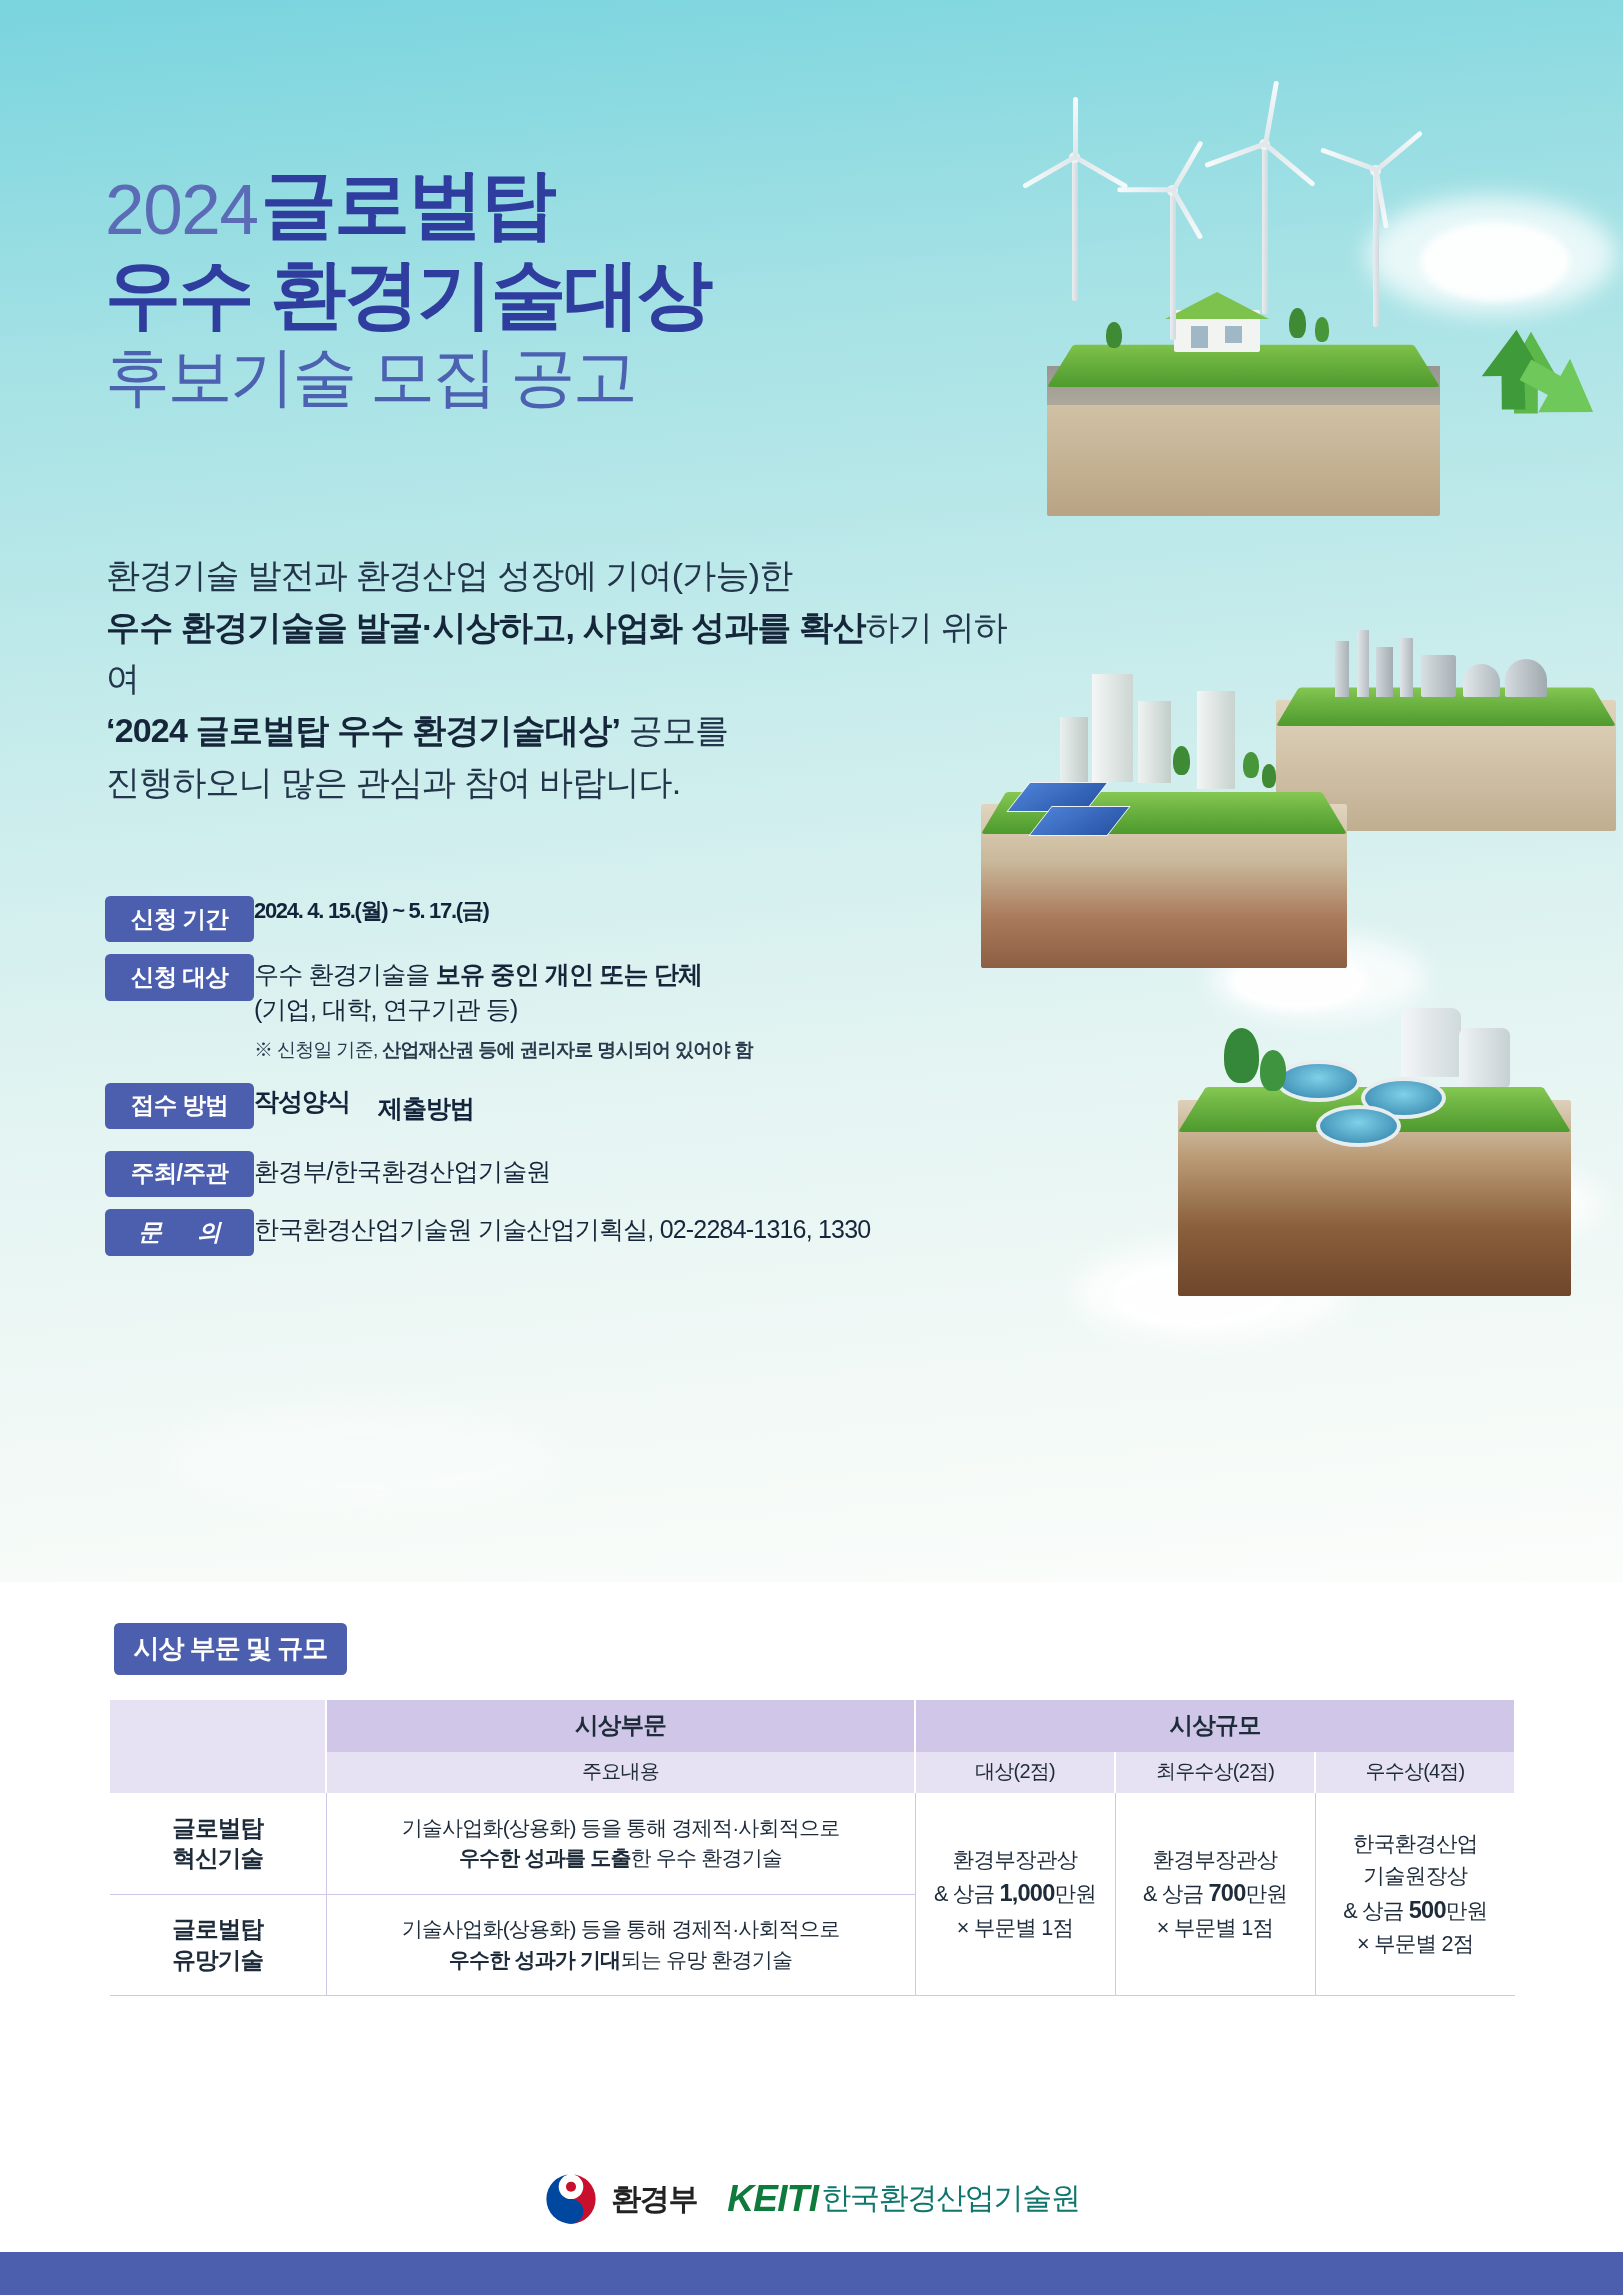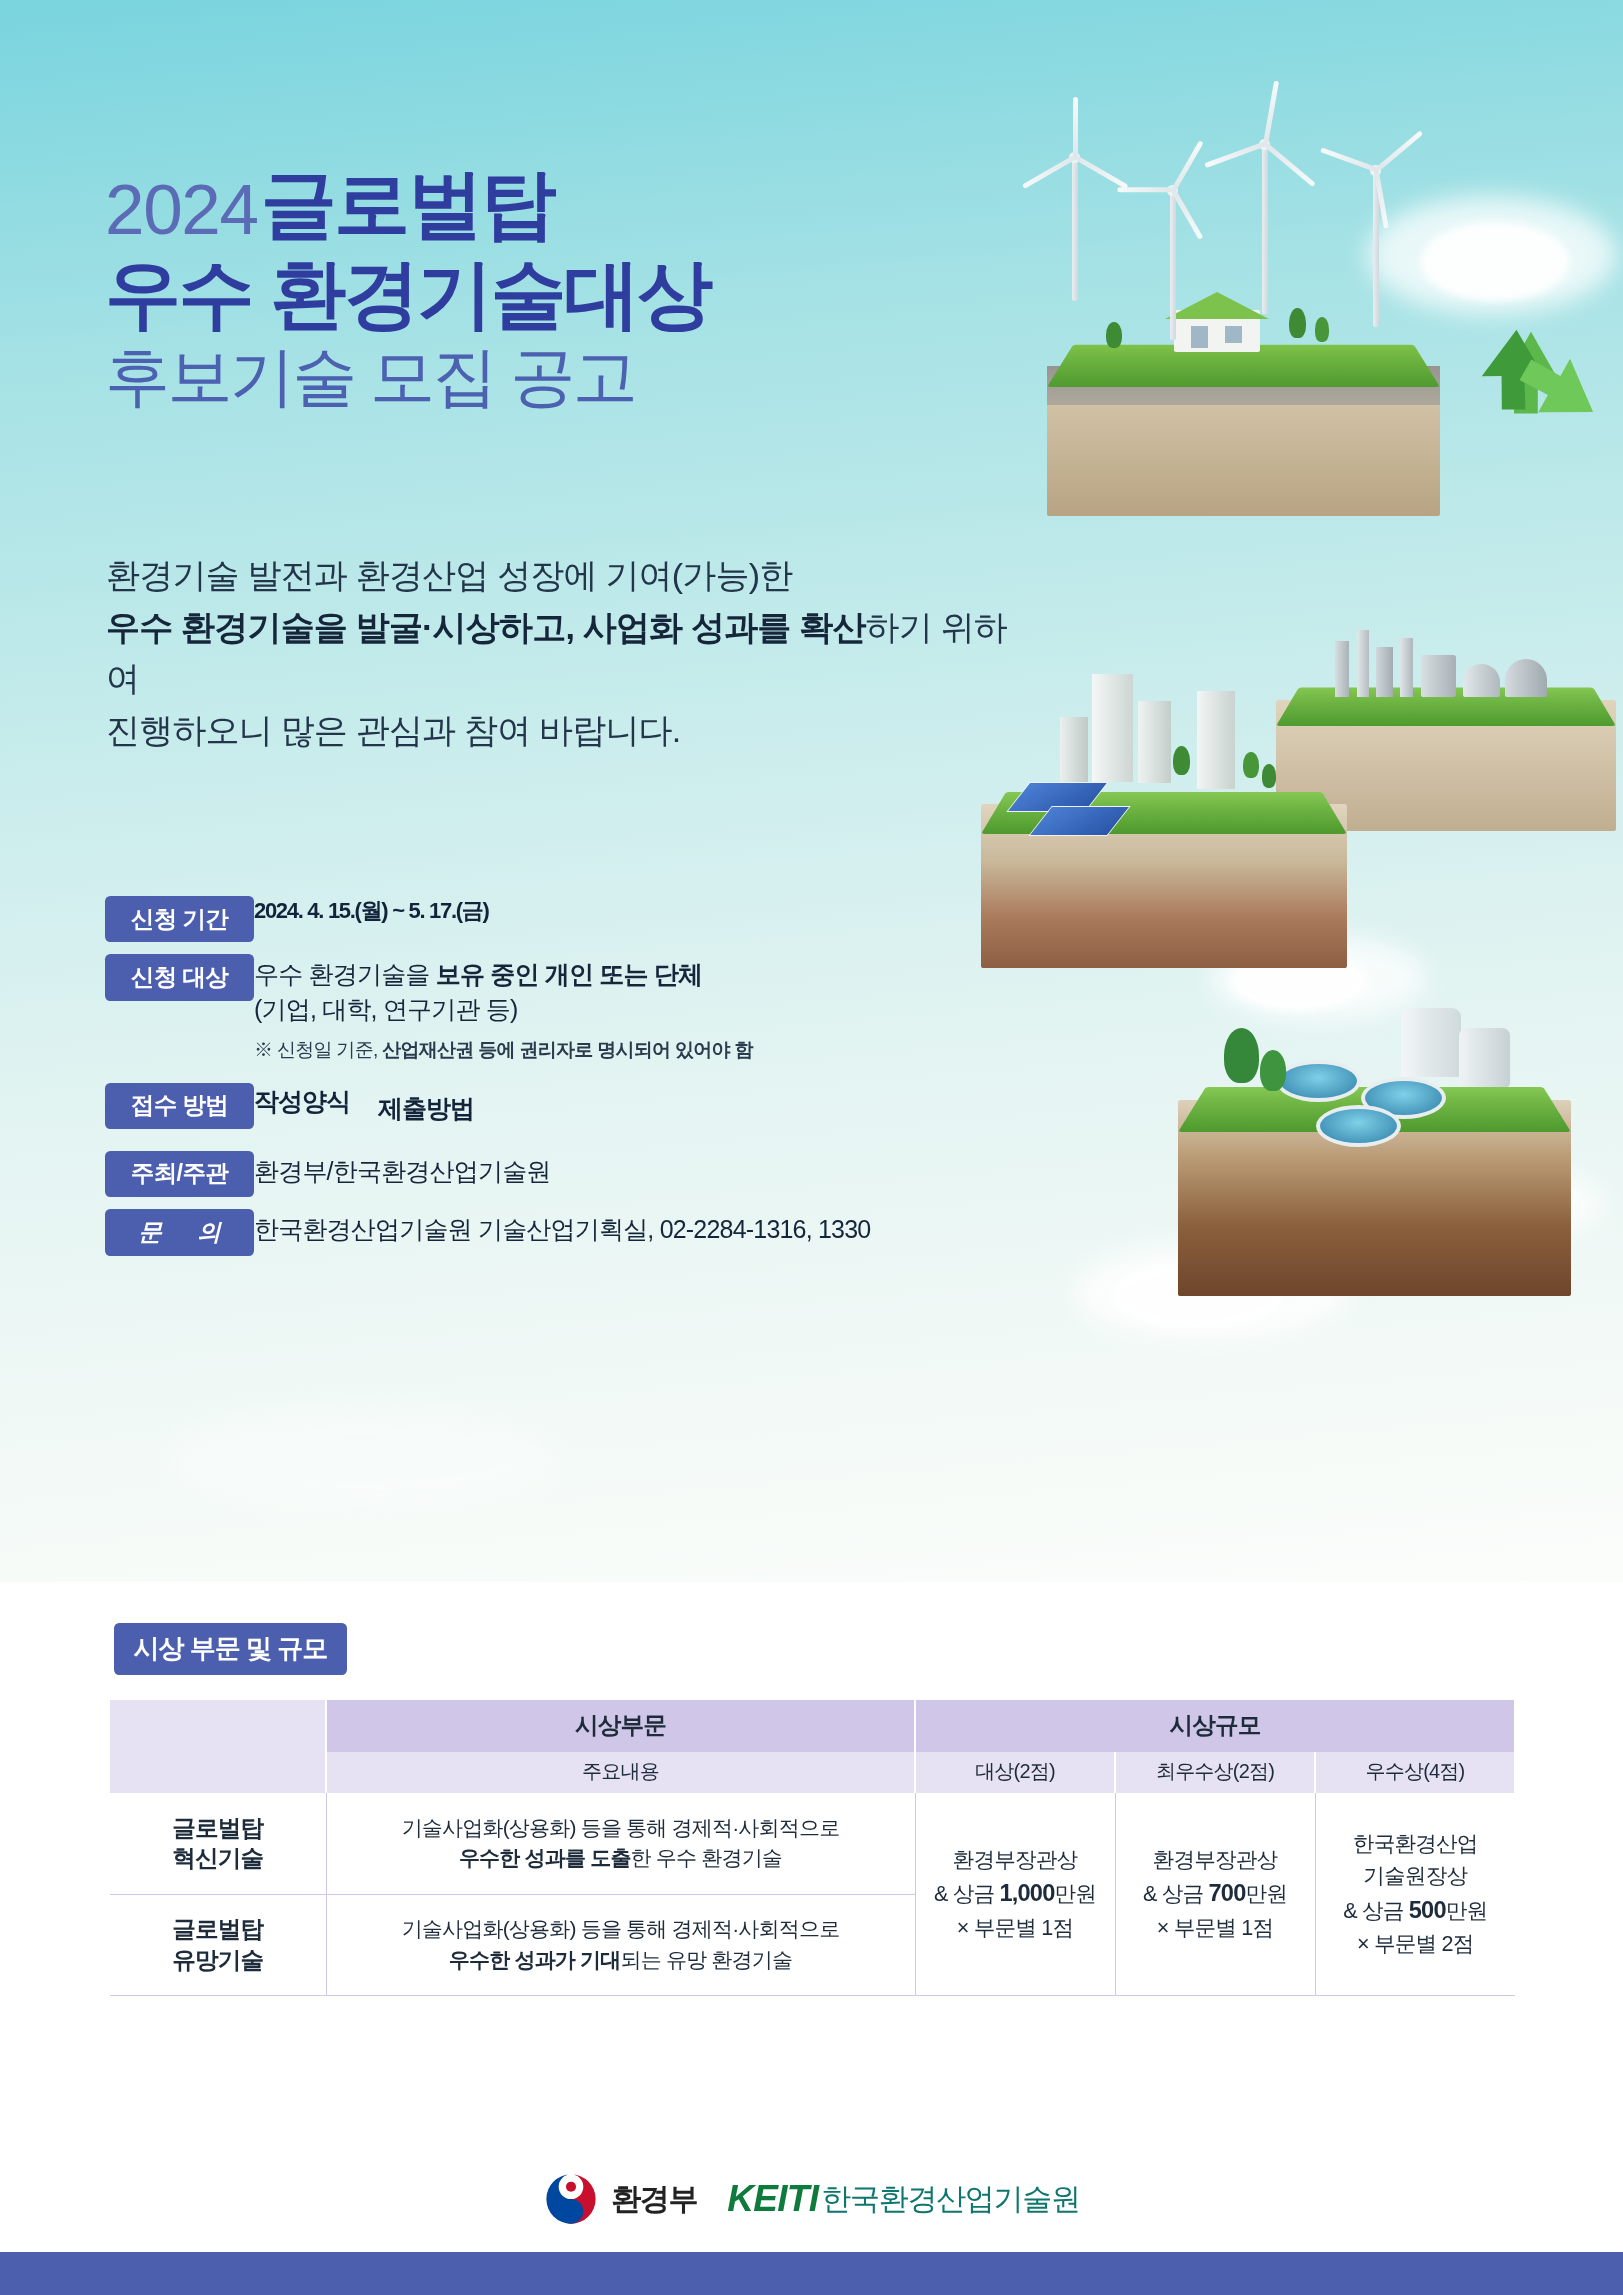--- a/index.html
+++ b/index.html
@@ -214,20 +214,23 @@
       </div>
       <div class="h-line l3">
         <span class="h-light">후보기술 모집 공고</span>
       </div>
     </div>
 
     <div class="intro">
       <div>환경기술 발전과 환경산업 성장에 기여(가능)한</div>
       <div>
         <b>우수 환경기술을 발굴·시상하고, 사업화 성과를 확산</b><span>하기 위하여</span>
+      </div>
+      <div>
+        <b>‘2024 글로벌탑 우수 환경기술대상’</b><span> 공모를</span>
       </div>
       <div>진행하오니 많은 관심과 참여 바랍니다.</div>
     </div>
 
     <div class="info">
 
       <div class="info-row">
         <div class="tag">신청 기간</div>
         <div class="info-body">
           <div class="date-big">2024. 4. 15.(월) ~ 5. 17.(금)</div>
@@ -463,21 +466,21 @@
           <svg width="56" height="56" viewBox="0 0 100 100">
             <circle cx="50" cy="50" r="46" fill="#ffffff"></circle>
             <path d="M50 6 A44 44 0 0 1 50 94 A22 22 0 0 1 50 50 A22 22 0 0 0 50 6 Z" fill="#c8102e"></path>
             <path d="M50 6 A44 44 0 0 0 50 94 A22 22 0 0 0 50 50 A22 22 0 0 1 50 6 Z" fill="#0047a0"></path>
             <circle cx="50" cy="28" r="9" fill="#c8102e"></circle>
             <circle cx="50" cy="72" r="9" fill="#0047a0"></circle>
           </svg>
         </div>
         <span class="moe-text">환경부</span>
       </div>
-      <div style="display:flex; align-items:center; gap:3px;">
+      <div style="display:flex; gap:3px;">
         <span class="keiti-text">KEITI</span>
         <span class="keiti-kor">한국환경산업기술원</span>
       </div>
     </div>
   </div>
 
   <div class="bottom-bar"></div>
 
 </div>
 

